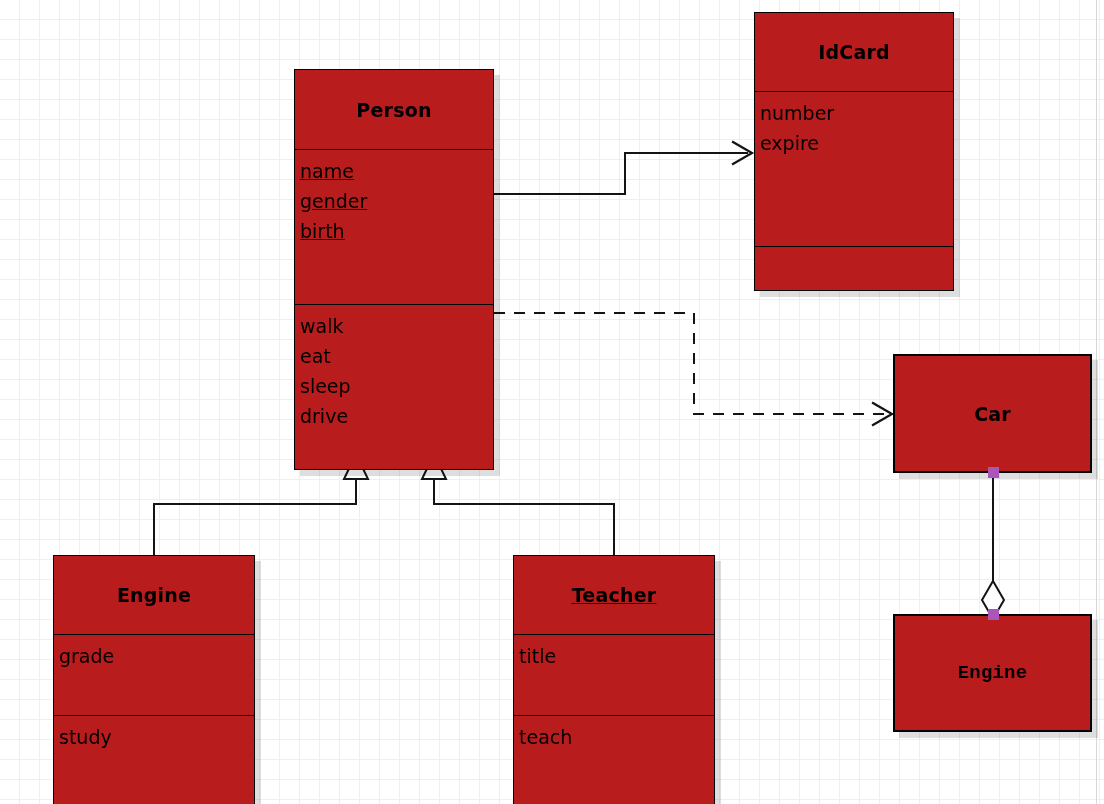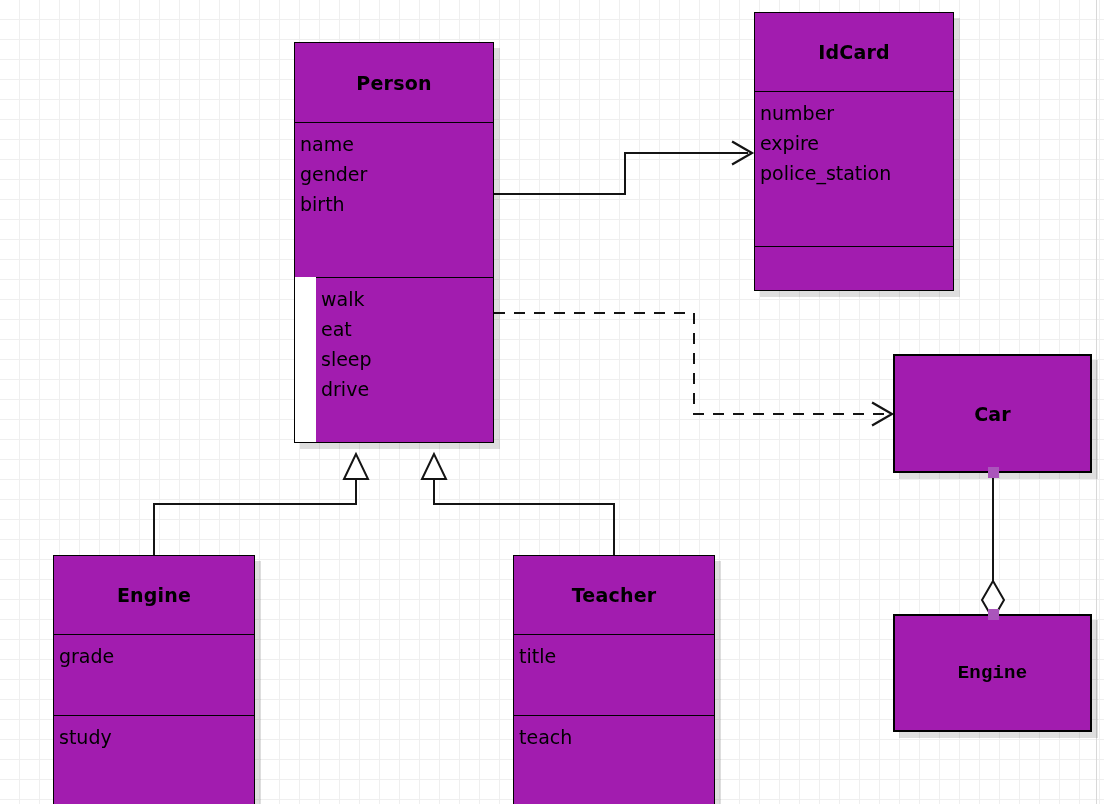--- a/index.html
+++ b/index.html
@@ -28,21 +28,21 @@
     background: #ffffff;
     border: 1.5px solid #000000;
     box-shadow: 6px 6px 0 0 rgba(0,0,0,0.13);
     z-index: 5;
   }
   .uml-class.selected {
     border-width: 2.5px;
   }
   .compartment {
     box-sizing: border-box;
-    background: #a21caf;
+    background: #b91c1c;
     position: relative;
     overflow: hidden;
   }
   .compartment + .compartment {
     border-top: 1.5px solid #000000;
   }
   .title-comp {
     display: flex;
     align-items: center;
     justify-content: center;
@@ -140,45 +140,44 @@
       <path class="edge" d="M 434 479 L 434 504 L 614 504 L 614 555"></path>
       <polygon class="tri" points="434,454 422,479 446,479"></polygon>
     </g>
 
     <g>
       <path class="edge" d="M 993 473 L 993 581"></path>
       <polygon class="diamond" points="993,581 1004,600 993,619 982,600"></polygon>
     </g>
   </svg>
 
-  <div class="uml-class" id="cls-person" style="left:294px; top:42px; width:200px; height:401px;">
+  <div class="uml-class" id="cls-person" style="left:294px; top:69px; width:200px; height:401px;">
     <div class="compartment title-comp" style="height:79px;">
       <span>Person</span>
     </div>
-    <div class="compartment members-comp" style="height:155px;">
+    <div class="compartment members-comp" style="height:155px;text-decoration:underline;">
       <div class="member-line">name</div>
       <div class="member-line">gender</div>
       <div class="member-line">birth</div>
     </div>
-    <div class="compartment members-comp" style="height:165px;margin-left:21px;">
+    <div class="compartment members-comp" style="height:165px;">
       <div class="member-line">walk</div>
       <div class="member-line">eat</div>
       <div class="member-line">sleep</div>
       <div class="member-line">drive</div>
     </div>
   </div>
 
   <div class="uml-class" id="cls-idcard" style="left:754px; top:12px; width:200px; height:279px;">
     <div class="compartment title-comp" style="height:78px;">
       <span>IdCard</span>
     </div>
     <div class="compartment members-comp" style="height:155px;">
       <div class="member-line">number</div>
       <div class="member-line">expire</div>
-      <div class="member-line">police_station</div>
     </div>
     <div class="compartment members-comp empty-comp" style="height:44px;"></div>
   </div>
 
   <div class="uml-class selected" id="cls-car" style="left:893px; top:354px; width:199px; height:119px;">
     <div class="compartment title-comp" style="height:100%;">
       <span>Car</span>
     </div>
   </div>
   <div class="handle" style="left:988px; top:467px; background:#aa55bb;"></div>
@@ -196,21 +195,21 @@
     </div>
     <div class="compartment members-comp" style="height:81px;">
       <div class="member-line">grade</div>
     </div>
     <div class="compartment members-comp" style="height:97px;">
       <div class="member-line">study</div>
     </div>
   </div>
 
   <div class="uml-class" id="cls-teacher" style="left:513px; top:555px; width:202px; height:258px;">
-    <div class="compartment title-comp" style="height:78px;">
+    <div class="compartment title-comp" style="height:78px;text-decoration:underline;">
       <span>Teacher</span>
     </div>
     <div class="compartment members-comp" style="height:81px;">
       <div class="member-line">title</div>
     </div>
     <div class="compartment members-comp" style="height:97px;">
       <div class="member-line">teach</div>
     </div>
   </div>
 

